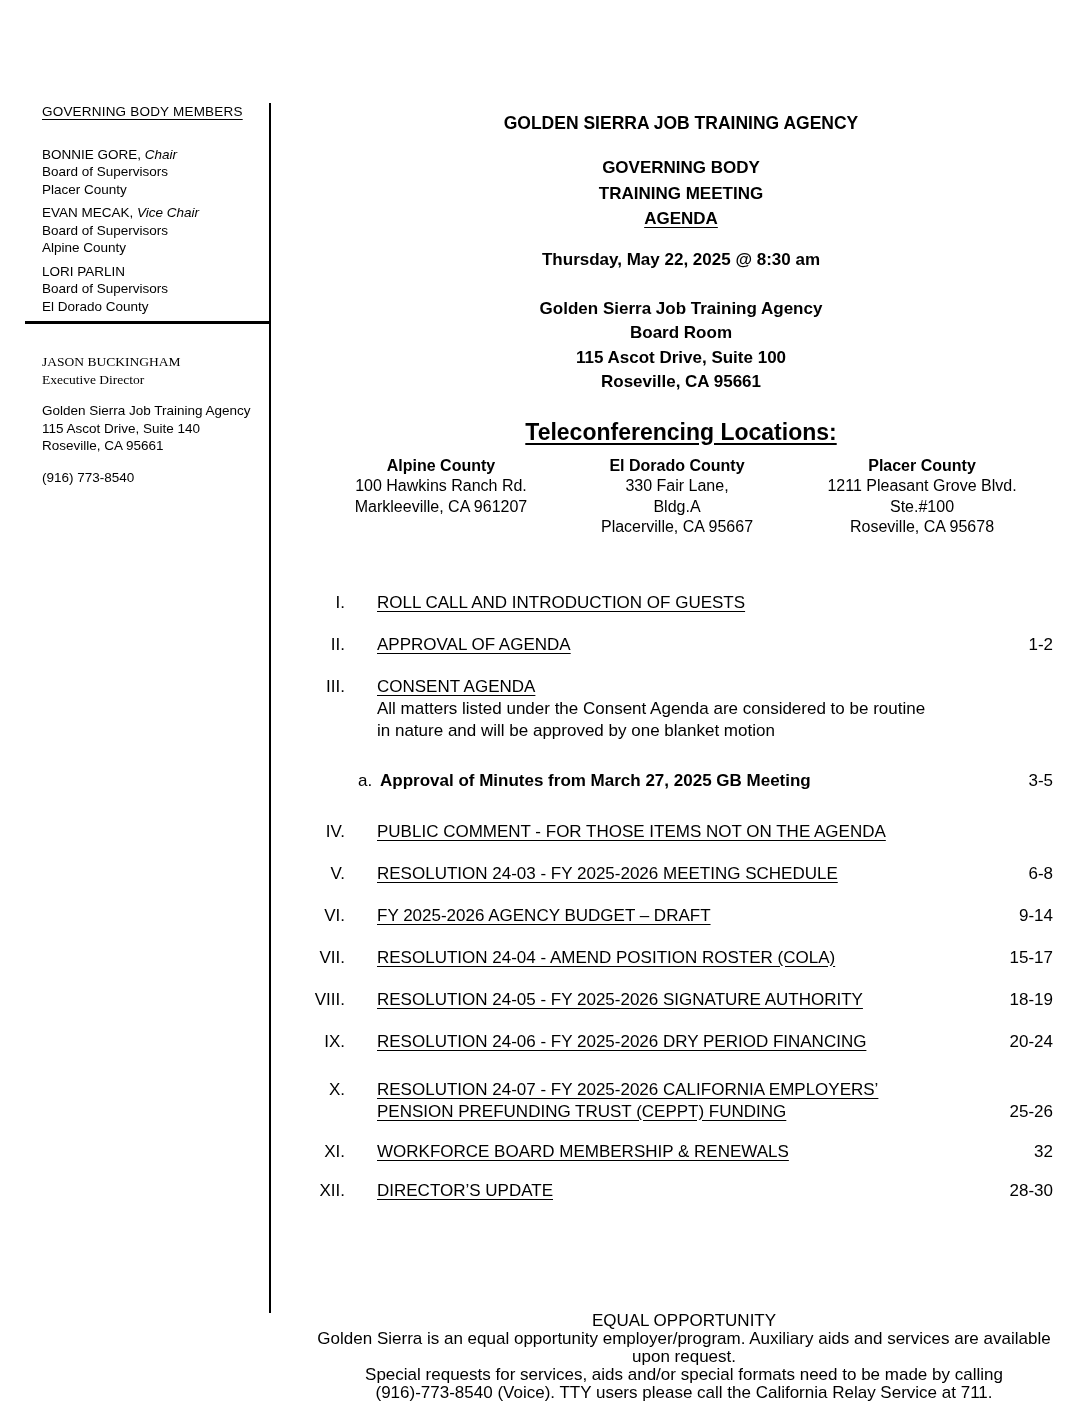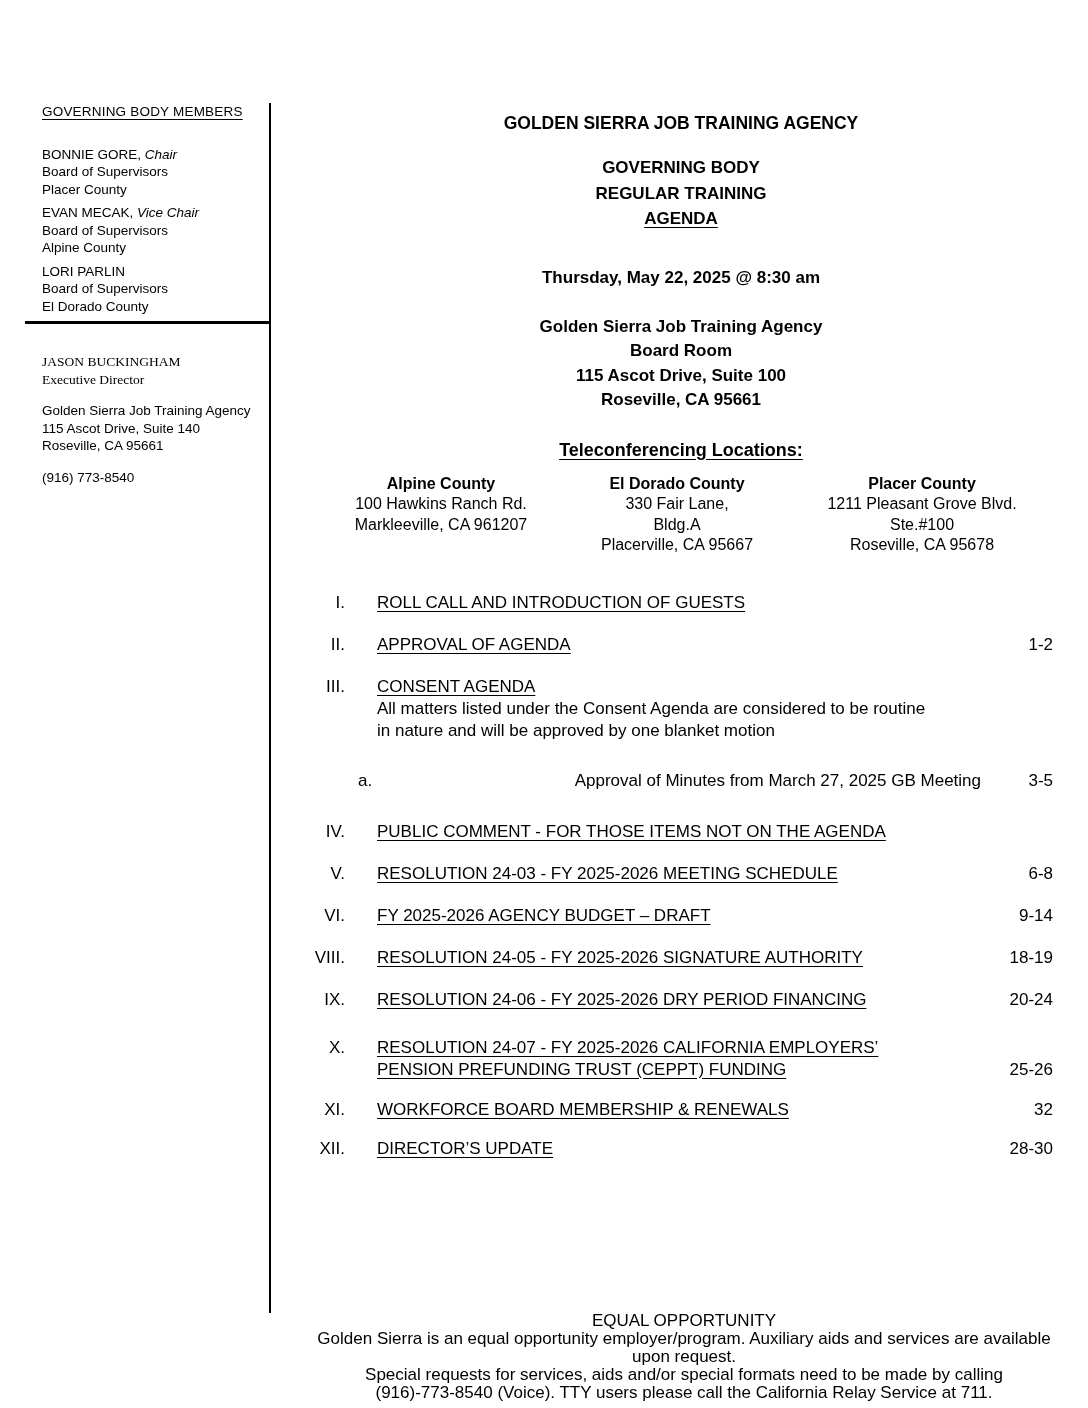--- a/index.html
+++ b/index.html
@@ -69,35 +69,35 @@
     line-height: 22px;
   }
   .subtitle {
     margin-top: 21px;
     font-weight: bold;
     font-size: 17px;
     line-height: 25.5px;
   }
   .u { text-decoration: underline; text-underline-offset: 3px; }
   .datetime {
-    margin-top: 35px;
+    margin-top: 17px;
     font-weight: bold;
     font-size: 17px;
     line-height: 22px;
   }
   .location-block {
     margin-top: 26px;
     font-weight: bold;
     font-size: 17px;
     line-height: 24.5px;
   }
   .tc-heading {
     margin-top: 26px;
     font-weight: bold;
-    font-size: 18px;
+    font-size: 23px;
     line-height: 22px;
   }
   .tc-heading span { text-decoration: underline; text-underline-offset: 3px; }
   .tc-columns {
     position: relative;
     margin-top: 13px;
     height: 90px;
     font-size: 16px;
     line-height: 20.5px;
   }
@@ -123,21 +123,21 @@
   .pgs { width: 72px; flex: none; text-align: right; align-self: flex-end; }
   .row-consent { margin-bottom: 0; }
   .desc {
     margin-left: 77px;
     width: 700px;
     white-space: pre-line;
     margin-bottom: 28px;
   }
   .subrow { display: flex; align-items: flex-start; margin-left: 58px; margin-bottom: 29px; }
   .subletter { width: 22px; flex: none; text-align: left; }
-  .subttl { flex: 1; margin-left: 12px; text-align: right; }
+  .subttl { flex: 1; text-align: left; font-weight: bold; }
   .row-ix { margin-bottom: 26px; }
   .row-x { margin-bottom: 18px; }
   .row-xi { margin-bottom: 17px; }
 
   
   .footer {
     position: absolute;
     left: 300px;
     top: 1312px;
     width: 768px;
@@ -187,21 +187,21 @@
   </aside>
 
   <div class="v-divider"></div>
   <div class="h-divider"></div>
 
   <main class="main">
     <div class="doc-title">GOLDEN SIERRA JOB TRAINING AGENCY</div>
 
     <div class="subtitle">
       <div>GOVERNING BODY</div>
-      <div>REGULAR TRAINING</div>
+      <div>TRAINING MEETING</div>
       <div><span class="u">AGENDA</span></div>
     </div>
 
     <div class="datetime">Thursday, May 22, 2025 @ 8:30 am</div>
 
     <div class="location-block">
       <div>Golden Sierra Job Training Agency</div>
       <div>Board Room</div>
       <div>115 Ascot Drive, Suite 100</div>
       <div>Roseville, CA 95661</div>
@@ -268,20 +268,25 @@
       <div class="ttl-wrap"><span class="ttl">RESOLUTION 24-03 - FY 2025-2026 MEETING SCHEDULE</span></div>
       <div class="pgs">6-8</div>
     </div>
 
     <div class="row">
       <div class="num">VI.</div>
       <div class="ttl-wrap"><span class="ttl">FY 2025-2026 AGENCY BUDGET – DRAFT</span></div>
       <div class="pgs">9-14</div>
     </div>
 
+    <div class="row">
+      <div class="num">VII.</div>
+      <div class="ttl-wrap"><span class="ttl">RESOLUTION 24-04 - AMEND POSITION ROSTER (COLA)</span></div>
+      <div class="pgs">15-17</div>
+    </div>
 
     <div class="row">
       <div class="num">VIII.</div>
       <div class="ttl-wrap"><span class="ttl">RESOLUTION 24-05 - FY 2025-2026 SIGNATURE AUTHORITY</span></div>
       <div class="pgs">18-19</div>
     </div>
 
     <div class="row row-ix">
       <div class="num">IX.</div>
       <div class="ttl-wrap"><span class="ttl">RESOLUTION 24-06 - FY 2025-2026 DRY PERIOD FINANCING</span></div>

